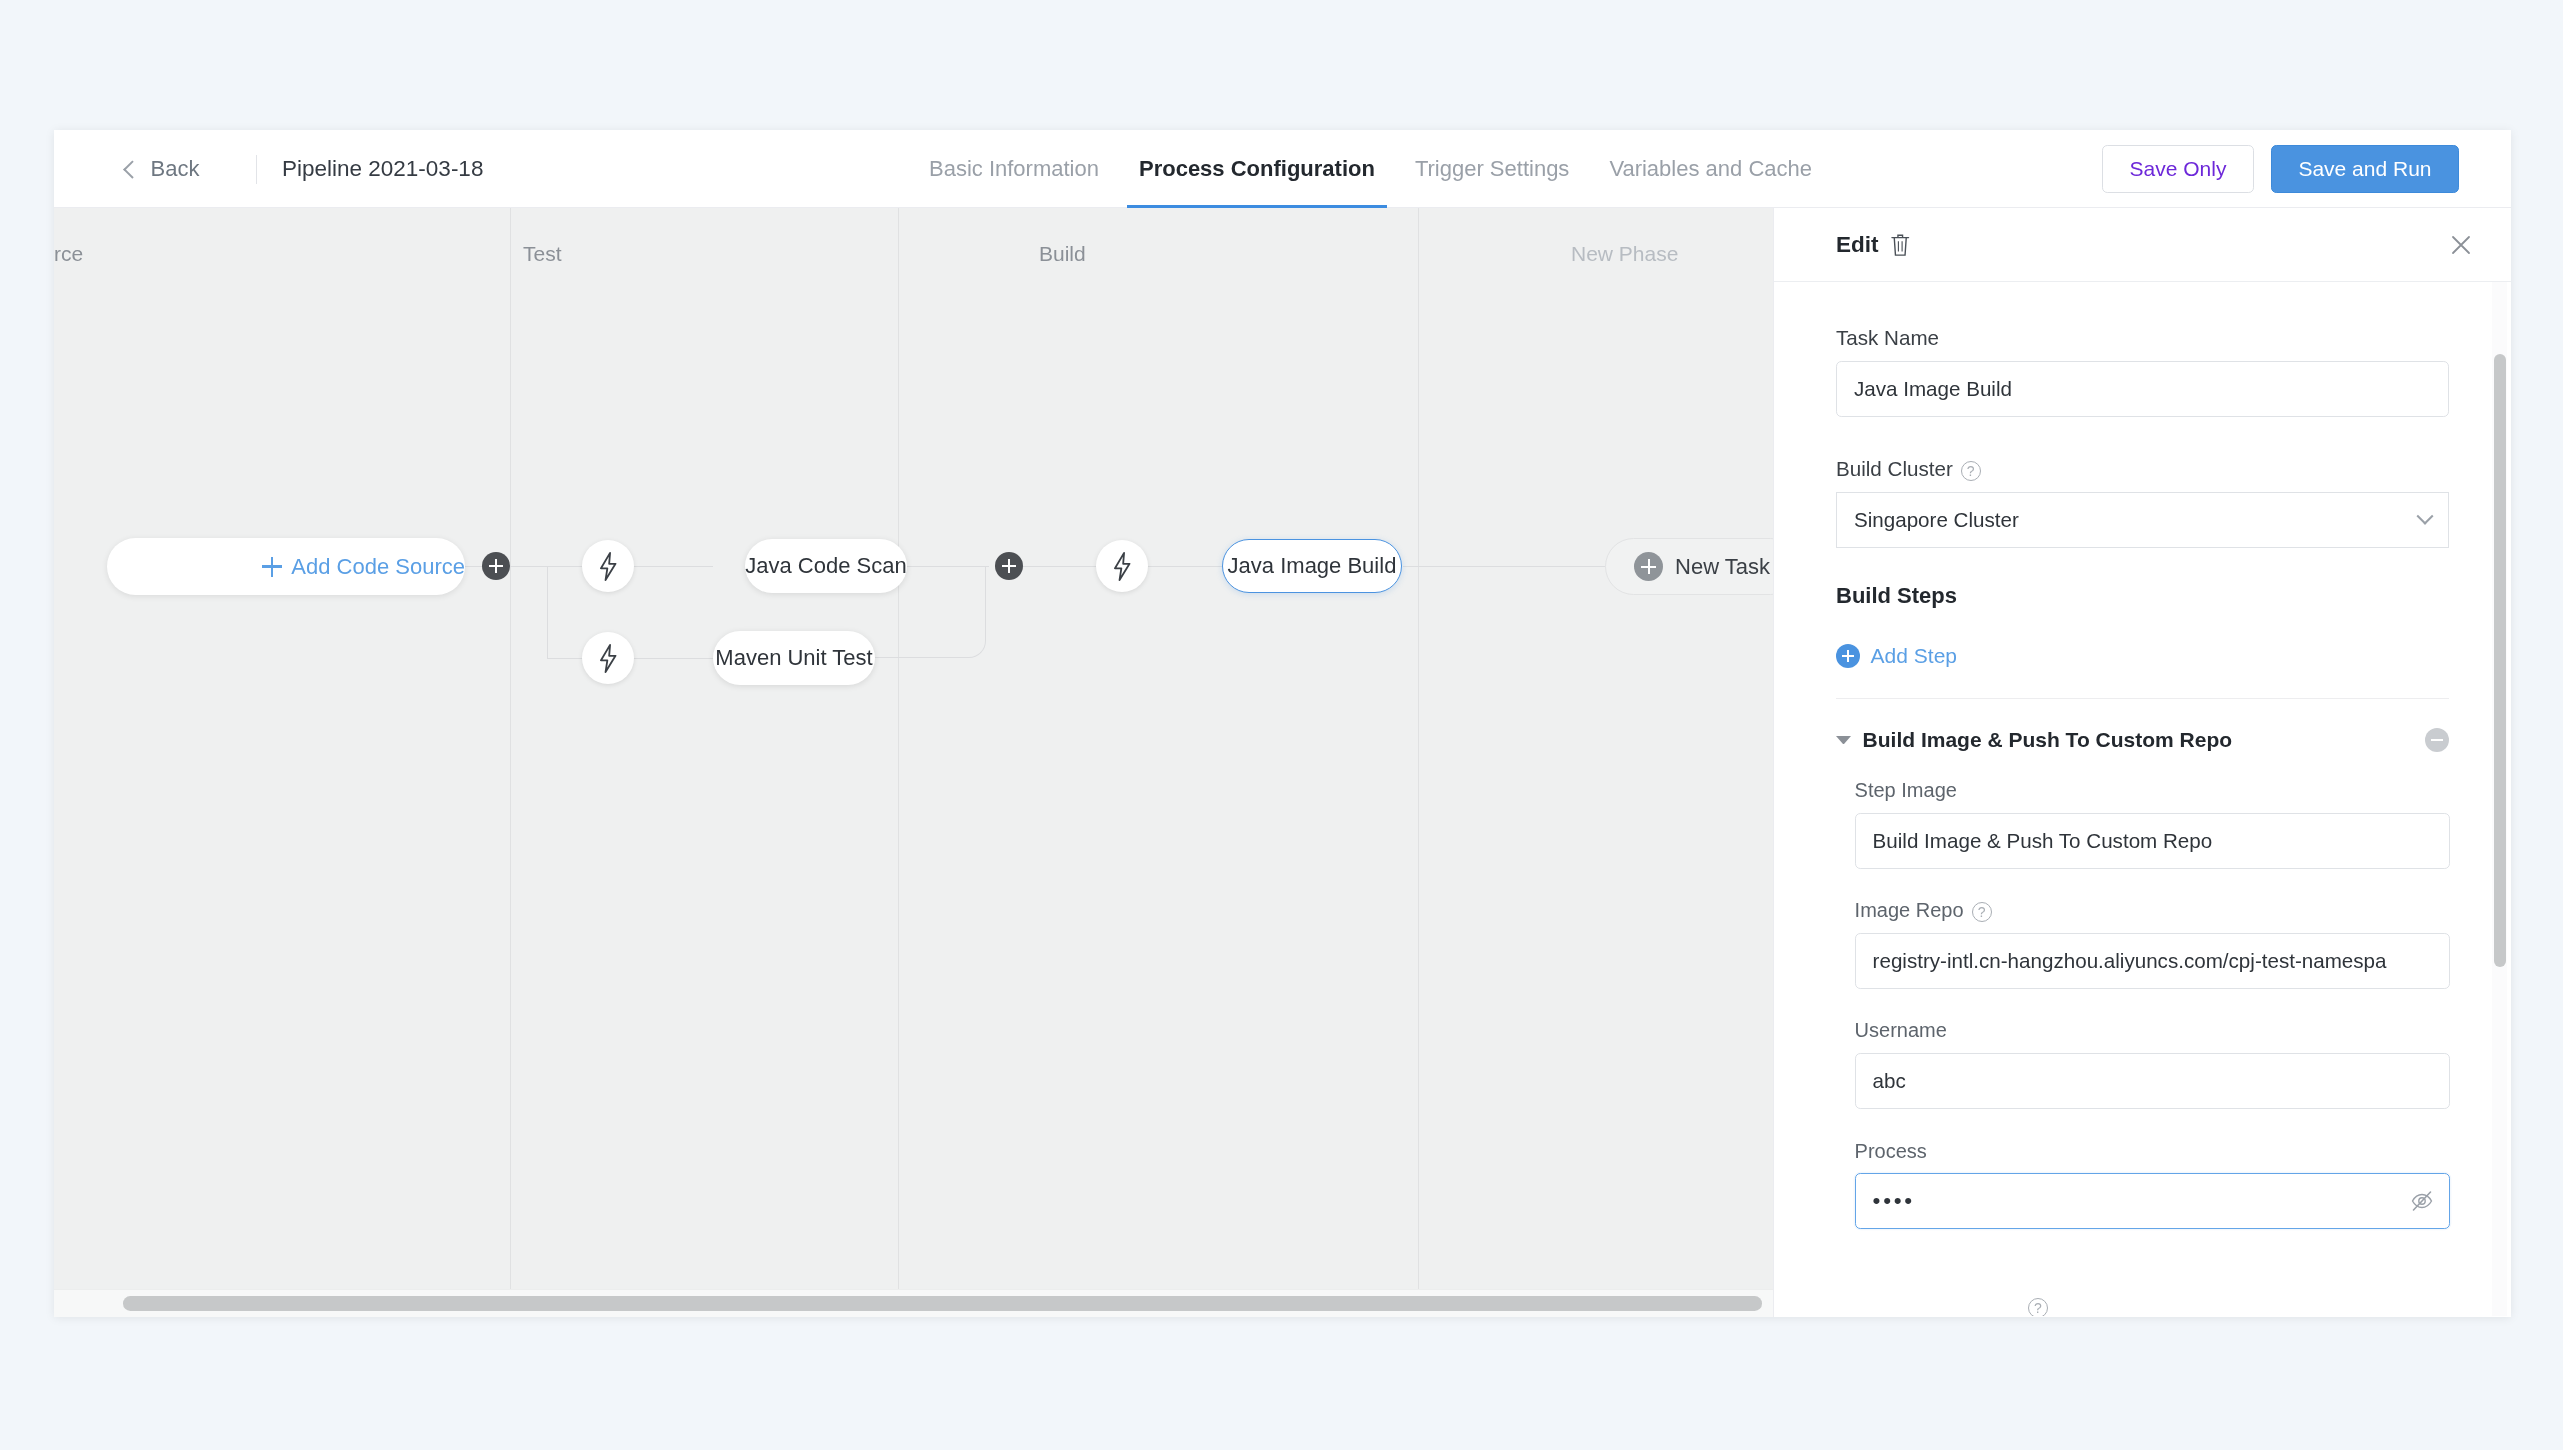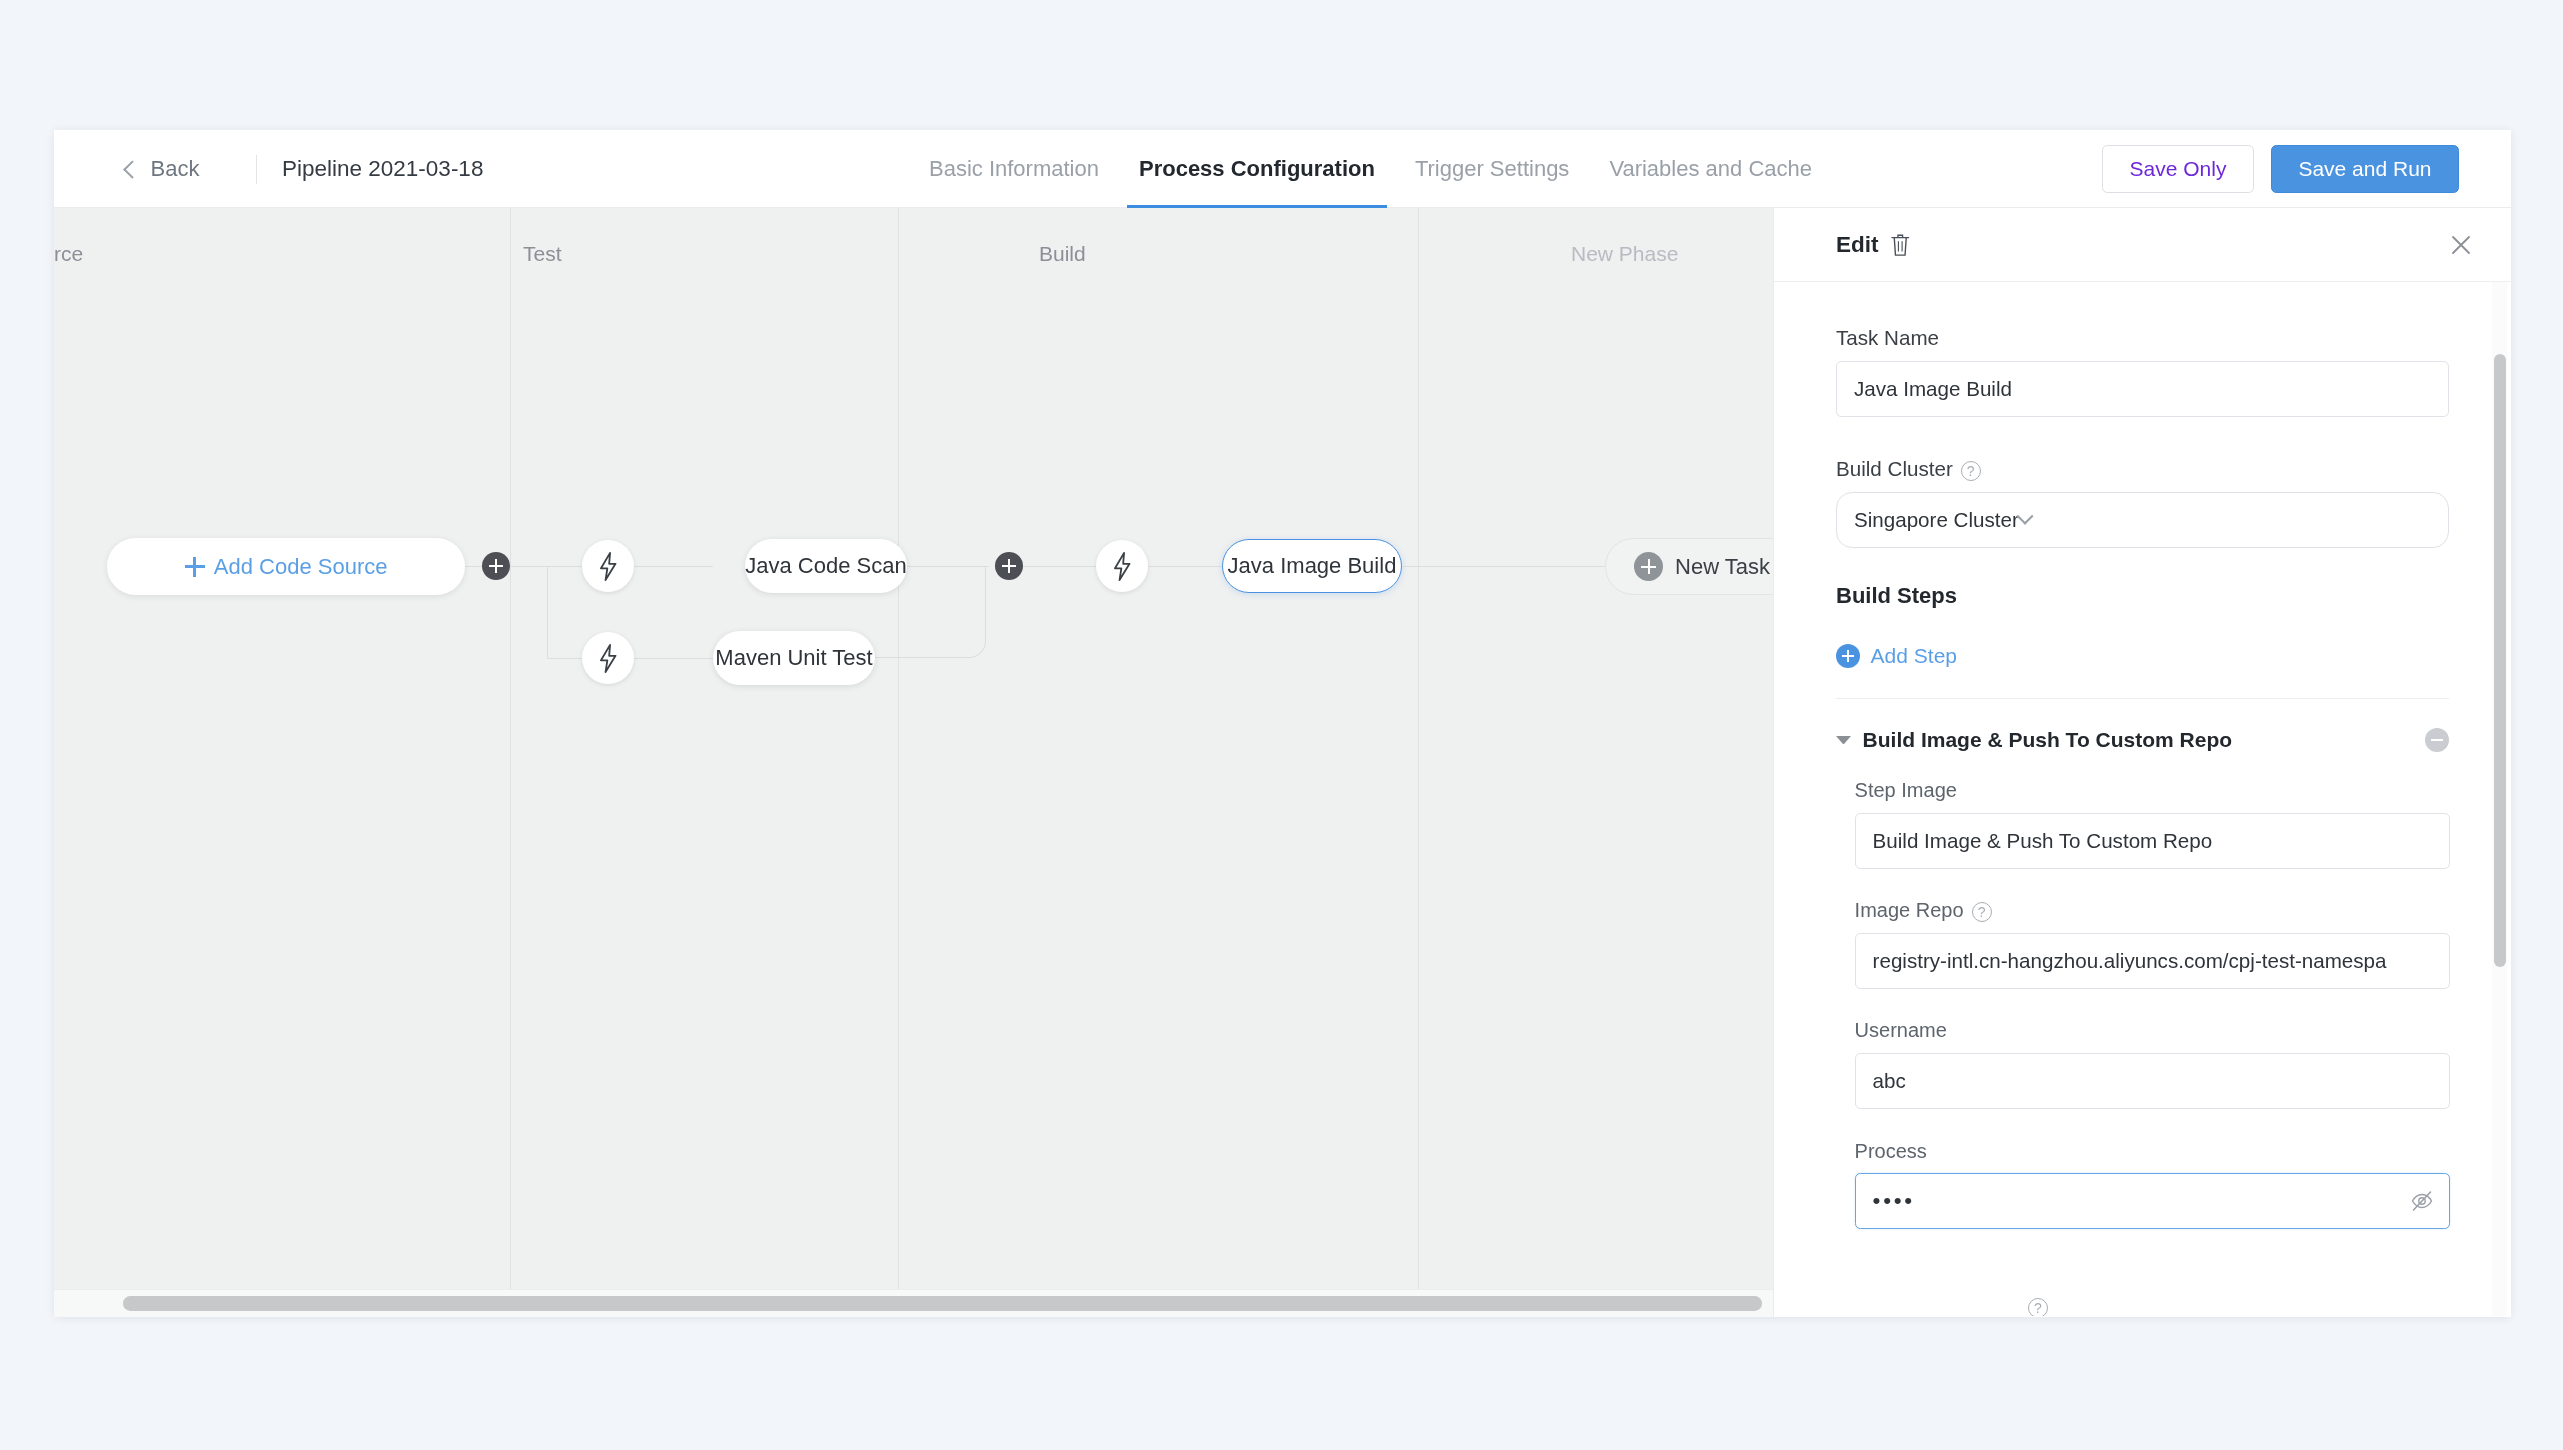--- a/index.html
+++ b/index.html
@@ -160,21 +160,21 @@
   }
   .task-pill.selected {
     border: 1.3px solid #4b93e0;
     box-shadow: 0 1.3px 6px rgba(75,147,224,0.22);
   }
 
   #add-code-source {
     position: absolute; left: 53px; top: 330px;
     width: 358px; height: 57px; border-radius: 28.5px;
     background: #ffffff;
-    display: flex; align-items: center; justify-content: center; gap: 9.3px;
+    display: flex; align-items: center; justify-content: flex-end; gap: 9.3px;
     color: #5a9fe5; font-size: 22px;
     box-shadow: 0 1.3px 6px rgba(0,0,0,0.09);
     cursor: pointer; z-index: 5; white-space: nowrap;
   }
   .plus-glyph {
     position: relative; width: 20px; height: 20px; flex: 0 0 20px;
   }
   .plus-glyph::before, .plus-glyph::after {
     content: ""; position: absolute; background: #5a9fe5;
   }
@@ -258,23 +258,23 @@
     padding: 0 17px;
     font-size: 20.6px; color: #2f343a;
     cursor: text; overflow: hidden; white-space: nowrap;
   }
   .text-input.focused {
     border: 1.3px solid #64a5e8;
     box-shadow: 0 0 0 1.3px rgba(100,165,232,0.08);
   }
   .select-input {
     width: 100%; height: 56px;
-    border: 0.7px solid #dfe2e6; border-radius: 16px;
+    border: 0.7px solid #dfe2e6; border-radius: 0;
     background: #fff;
-    display: flex; align-items: center; 
+    display: flex; align-items: center; justify-content: space-between;
     padding: 0 17px;
     font-size: 20.6px; color: #2f343a;
     cursor: pointer;
   }
   .chev-down {
     width: 12px; height: 12px;
     border-right: 2px solid #9aa0a8;
     border-bottom: 2px solid #9aa0a8;
     transform: rotate(45deg) translate(-2.7px,-2.7px);
   }

